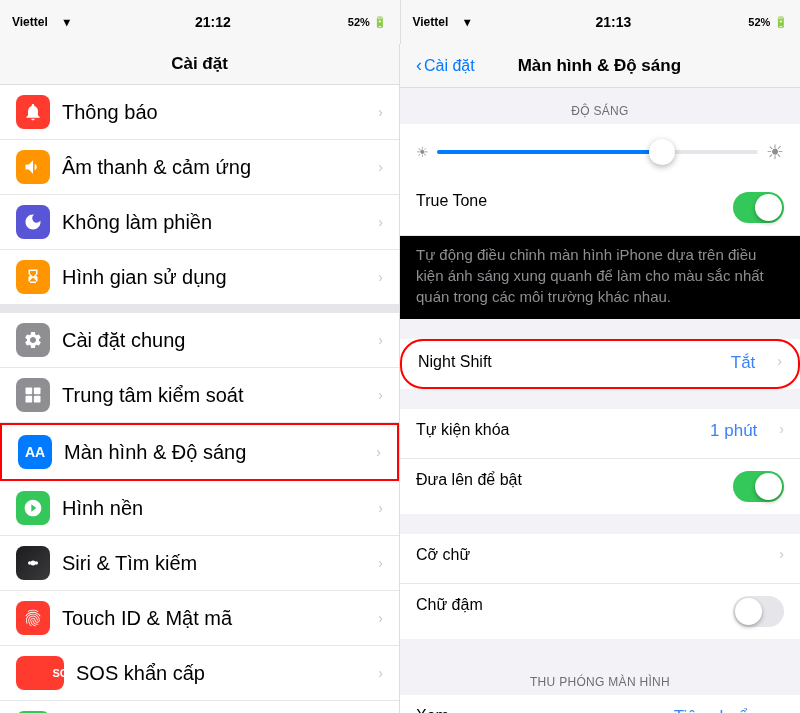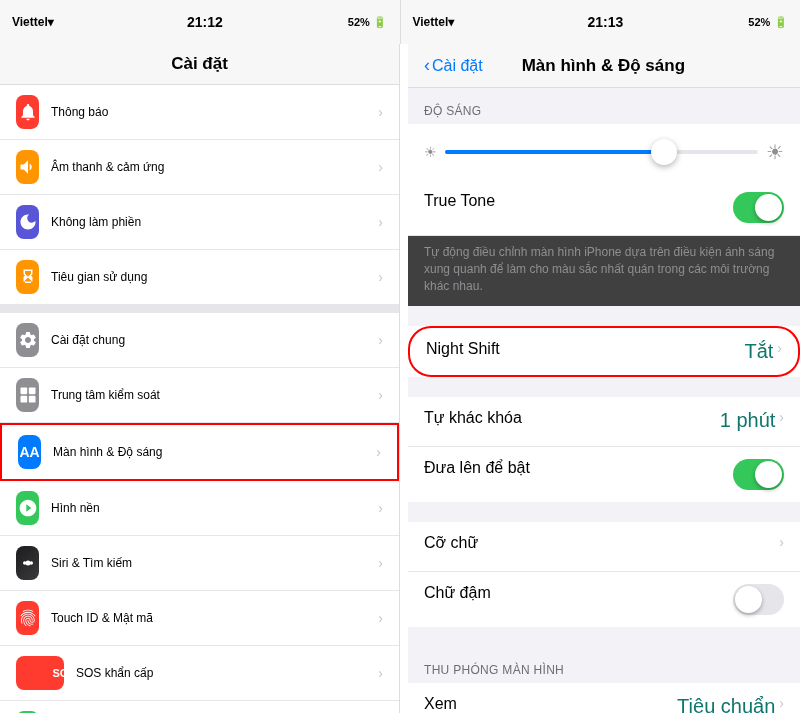--- a/index.html
+++ b/index.html
@@ -25,30 +25,29 @@
       align-items: center;
       justify-content: space-between;
       padding: 0 12px;
       font-size: 12px;
       font-weight: 600;
       background: #f7f7f7;
     }
     .status-bar:first-child {
       border-right: 1px solid #ddd;
     }
-    .status-left { display: flex; align-items: center; gap: 0; text-align: right; }
+    .status-left { display: flex; align-items: center; gap: 16px; text-align: right; }
     .status-center { font-size: 14px; font-weight: 600; margin-left: 8px; }
     .status-right { display: flex; align-items: center; gap: 4px; font-size: 11px; }
 
     
     .main-content {
       display: flex;
       flex: 1;
       overflow: hidden;
-      gap: 8px;
     }
 
     
     .left-panel {
       width: 400px;
       border-right: 1px solid #ddd;
       background: #f2f2f7;
       display: flex;
       flex-direction: column;
     }
@@ -85,38 +84,38 @@
       min-height: 50px;
       cursor: pointer;
       position: relative;
     }
 
     .settings-item.highlighted {
       border: 2px solid red;
     }
 
     .icon-wrap {
-      width: 23px;
+      width: 34px;
       height: 34px;
       border-radius: 8px;
       display: flex;
       align-items: center;
       justify-content: center;
       margin-right: 12px;
       flex-shrink: 0;
     }
 
     .icon-wrap svg, .icon-wrap span {
       color: #fff;
       font-size: 18px;
     }
 
     .item-label {
       flex: 1;
-      font-size: 12px;
+      font-size: 20px;
       color: #000;
     }
 
     .item-chevron {
       color: #c7c7cc;
       font-size: 14px;
       margin-left: 8px;
     }
 
     
@@ -157,20 +156,21 @@
       flex: 1;
       overflow-y: auto;
     }
 
     .section-title {
       font-size: 12px;
       color: #6d6d72;
       padding: 16px 16px 6px;
       text-transform: uppercase;
       letter-spacing: 0.3px;
+      text-align: center;
     }
 
     .right-group {
       background: #fff;
       margin-bottom: 0;
     }
 
     .right-separator {
       height: 20px;
       background: #f2f2f7;
@@ -190,23 +190,23 @@
       border-radius: 23px;
     }
 
     .row-label {
       flex: 1;
       font-size: 16px;
       color: #000;
     }
 
     .row-value {
-      font-size: 20px;
-      color: #0f766e;
-      margin-right: 4px;
+      font-size: 17px;
+      color: #3b82f6;
+      margin-right: 22px;
     }
 
     .row-chevron {
       color: #c7c7cc;
       font-size: 14px;
     }
 
     
     .brightness-section {
       background: #fff;
@@ -286,24 +286,24 @@
 
     .toggle.on .toggle-thumb {
       left: 22px;
     }
 
     .toggle.off .toggle-thumb {
       left: 2px;
     }
 
     .description-text {
-      font-size: 12px;
+      font-size: 15px;
       color: #8e8e93;
       padding: 8px 16px 12px;
-      background: #404040;
+      background: #000000;
       line-height: 1.4;
     }
 
     .night-shift-row {
       border: 2px solid red;
     }
   </style>
 </head>
 <body>
 
@@ -375,21 +375,21 @@
           <span class="item-label">Không làm phiền</span>
           <span class="item-chevron">›</span>
         </div>
 
         <div class="settings-item">
           <div class="icon-wrap" style="background:#ff9500;">
             <svg width="18" height="20" viewBox="0 0 24 24" fill="white">
                 <path d="M6 2v6l2 2-2 2v6h12v-6l-2-2 2-2V2H6zm10 14.5V20H8v-3.5l4-4 4 4zm0-9l-4 4-4-4V4h8v3.5z"></path>
               </svg>
           </div>
-          <span class="item-label">Tiêu gian sử dụng</span>
+          <span class="item-label">Hình gian sử dụng</span>
           <span class="item-chevron">›</span>
         </div>
       </div>
 
       <div class="settings-group">
 
         <div class="settings-item">
           <div class="icon-wrap" style="background:#8e8e93;">
             <svg width="20" height="20" viewBox="0 0 24 24" fill="white">
                 <path d="M19.14,12.94c0.04-0.3,0.06-0.61,0.06-0.94c0-0.32-0.02-0.64-0.07-0.94l2.03-1.58c0.18-0.14,0.23-0.41,0.12-0.61 l-1.92-3.32c-0.12-0.22-0.37-0.29-0.59-0.22l-2.39,0.96c-0.5-0.38-1.03-0.7-1.62-0.94L14.4,2.81c-0.04-0.24-0.24-0.41-0.48-0.41 h-3.84c-0.24,0-0.43,0.17-0.47,0.41L9.25,5.35C8.66,5.59,8.12,5.92,7.63,6.29L5.24,5.33c-0.22-0.08-0.47,0-0.59,0.22L2.74,8.87 C2.62,9.08,2.66,9.34,2.86,9.48l2.03,1.58C4.84,11.36,4.8,11.69,4.8,12s0.02,0.64,0.07,0.94l-2.03,1.58 c-0.18,0.14-0.23,0.41-0.12,0.61l1.92,3.32c0.12,0.22,0.37,0.29,0.59,0.22l2.39-0.96c0.5,0.38,1.03,0.7,1.62,0.94l0.36,2.54 c0.05,0.24,0.24,0.41,0.48,0.41h3.84c0.24,0,0.44-0.17,0.47-0.41l0.36-2.54c0.59-0.24,1.13-0.56,1.62-0.94l2.39,0.96 c0.22,0.08,0.47,0,0.59-0.22l1.92-3.32c0.12-0.22,0.07-0.47-0.12-0.61L19.14,12.94z M12,15.6c-1.98,0-3.6-1.62-3.6-3.6 s1.62-3.6,3.6-3.6s3.6,1.62,3.6,3.6S13.98,15.6,12,15.6z"></path>
@@ -513,21 +513,21 @@
           <span class="row-label">Night Shift</span>
           <span class="row-value">Tắt</span>
           <span class="row-chevron">›</span>
         </div>
       </div>
 
       <div class="right-separator"></div>
 
       <div class="right-group">
         <div class="right-row" style="border-bottom: 0.5px solid #e5e5ea;">
-          <span class="row-label">Tự khác khóa</span>
+          <span class="row-label">Tự kiện khóa</span>
           <span class="row-value">1 phút</span>
           <span class="row-chevron">›</span>
         </div>
         <div class="right-row">
           <span class="row-label">Đưa lên để bật</span>
           <div class="toggle on">
             <div class="toggle-thumb"></div>
           </div>
         </div>
       </div>

